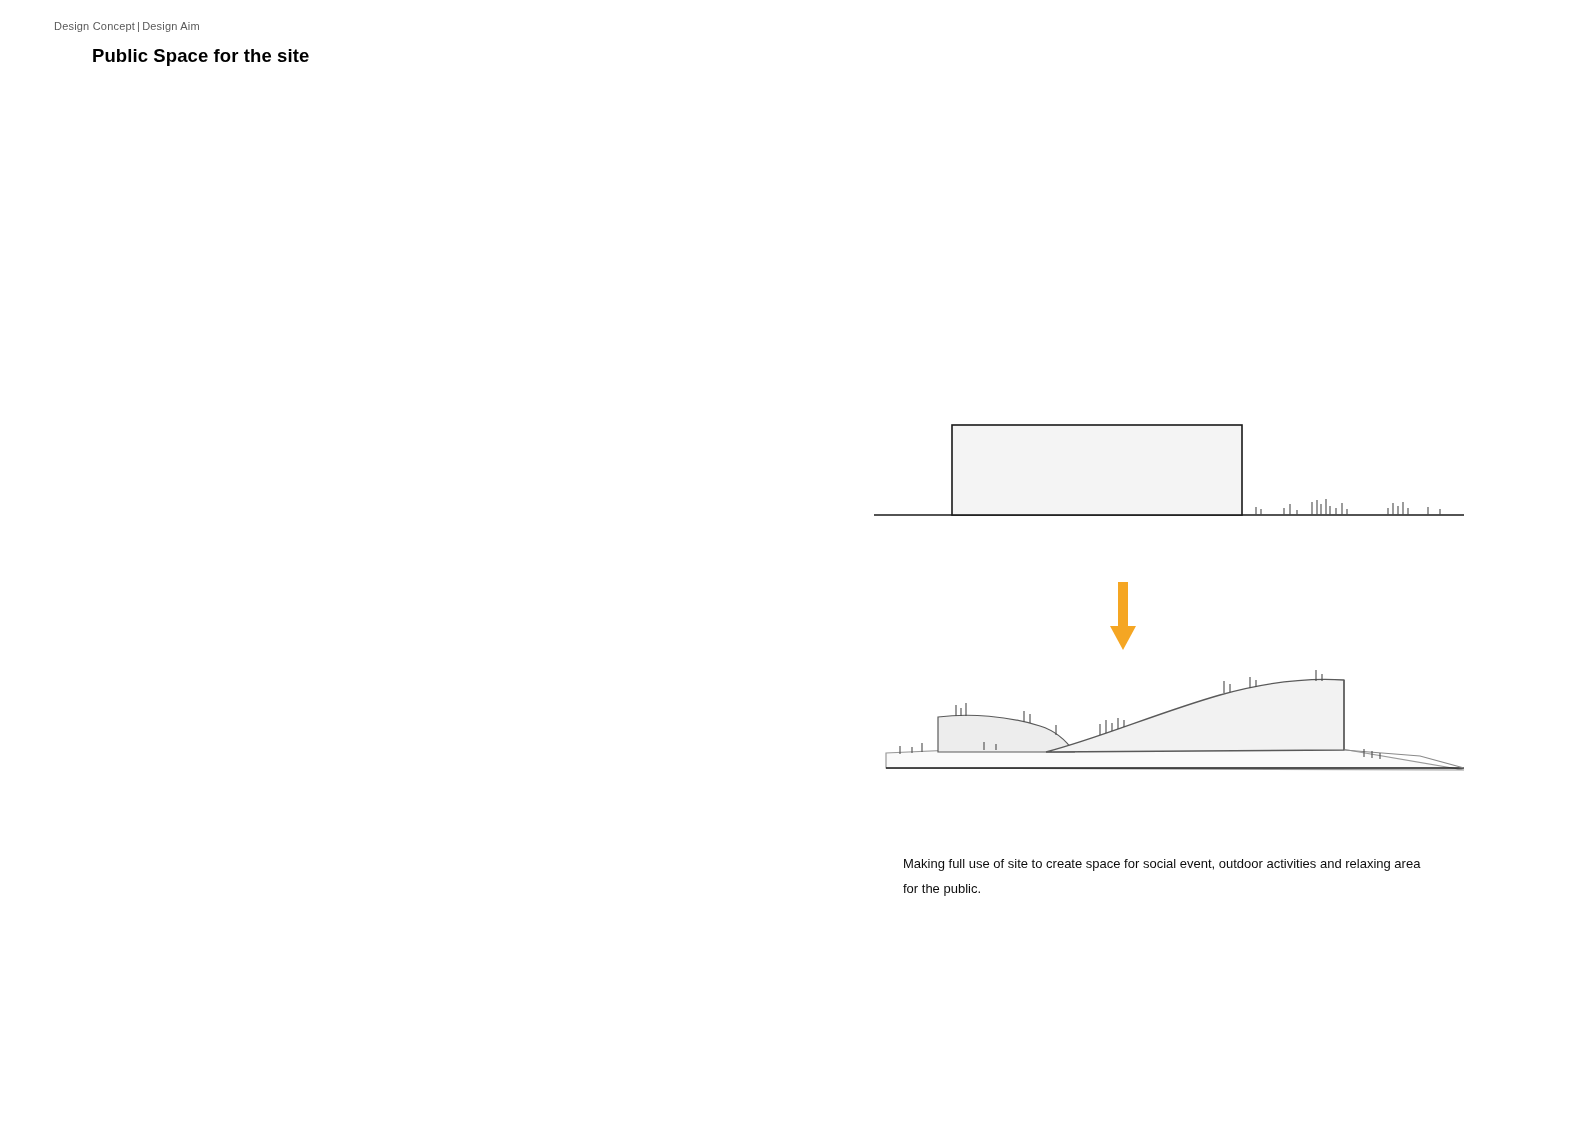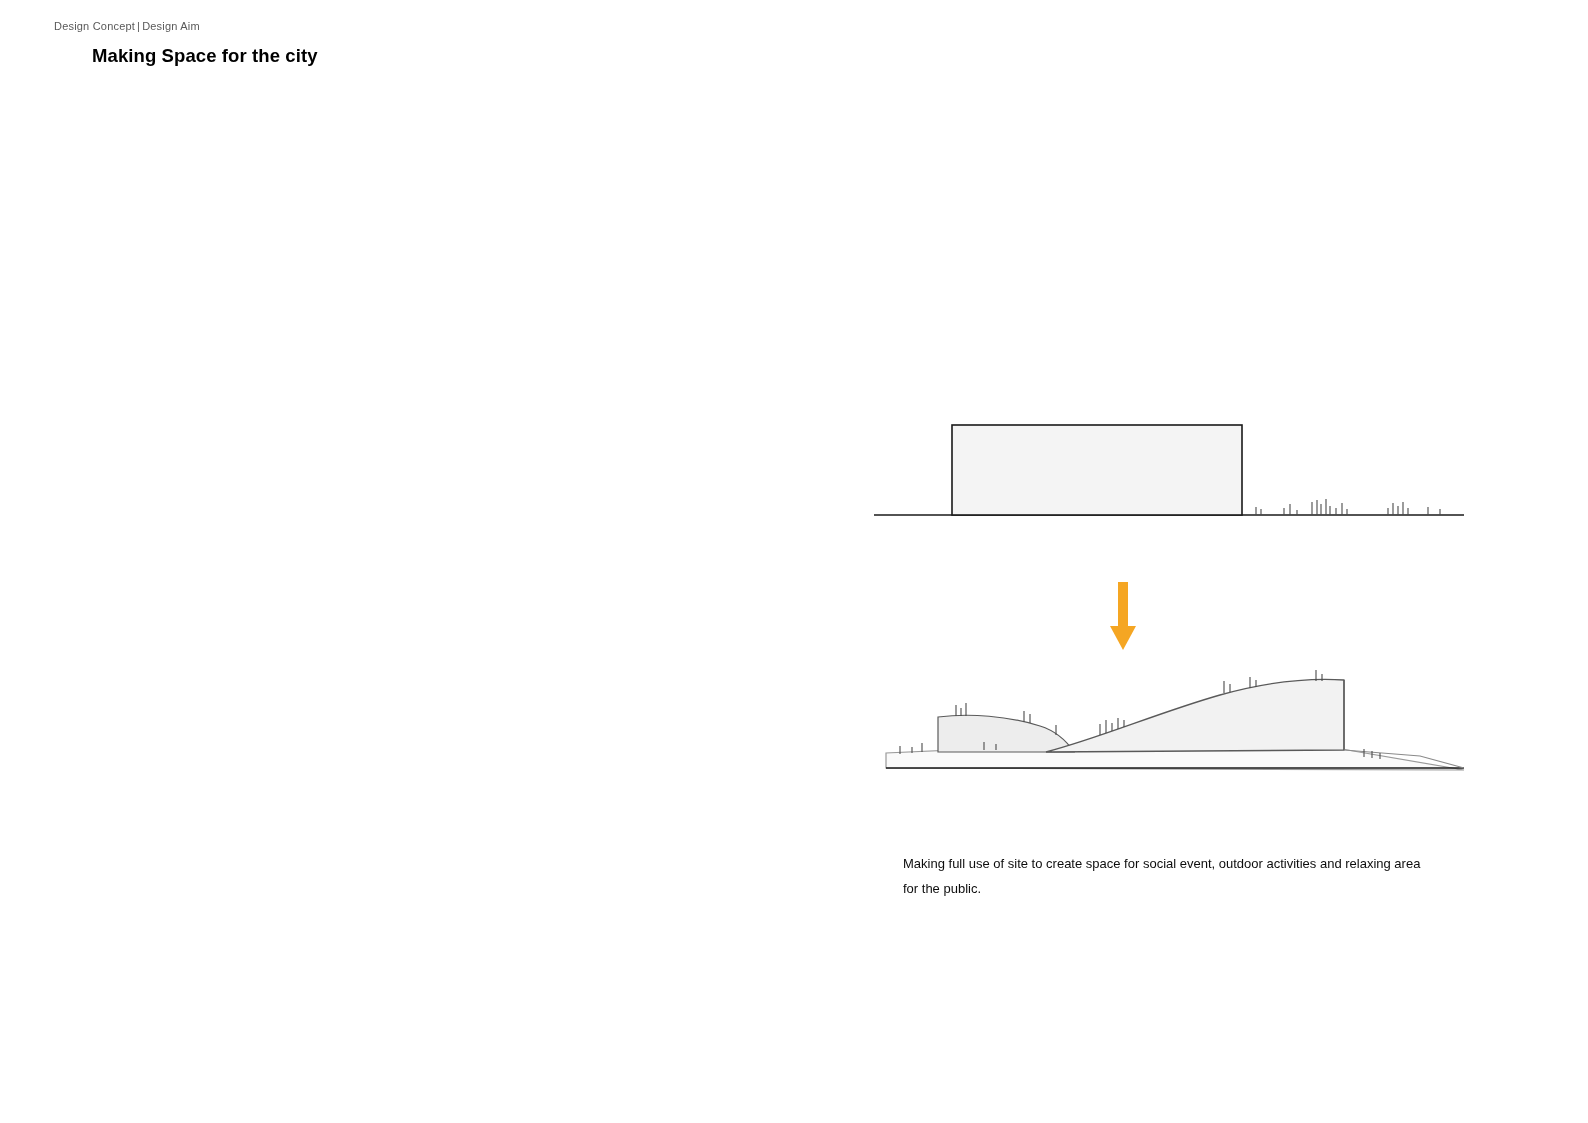--- a/index.html
+++ b/index.html
@@ -66,21 +66,21 @@
     color: #0d0d0d;
   }
 </style>
 </head>
 <body>
 
 <div class="header">
   <div class="breadcrumb">
     <span>Design Concept</span><span class="sep">|</span><span>Design Aim</span>
   </div>
-  <div class="page-title">Making Space for the city</div>
+  <div class="page-title">Public Space for the site</div>
 </div>
 
 <div class="diagram">
   <svg width="640" height="420" viewBox="0 0 640 420" xmlns="http://www.w3.org/2000/svg">
 
     <g>
 
       <line x1="14" y1="125" x2="604" y2="125" stroke="#1a1a1a" stroke-width="1.6"></line>
 
       <rect x="92" y="35" width="290" height="90" fill="#F4F4F4" stroke="#1a1a1a" stroke-width="1.6"></rect>

